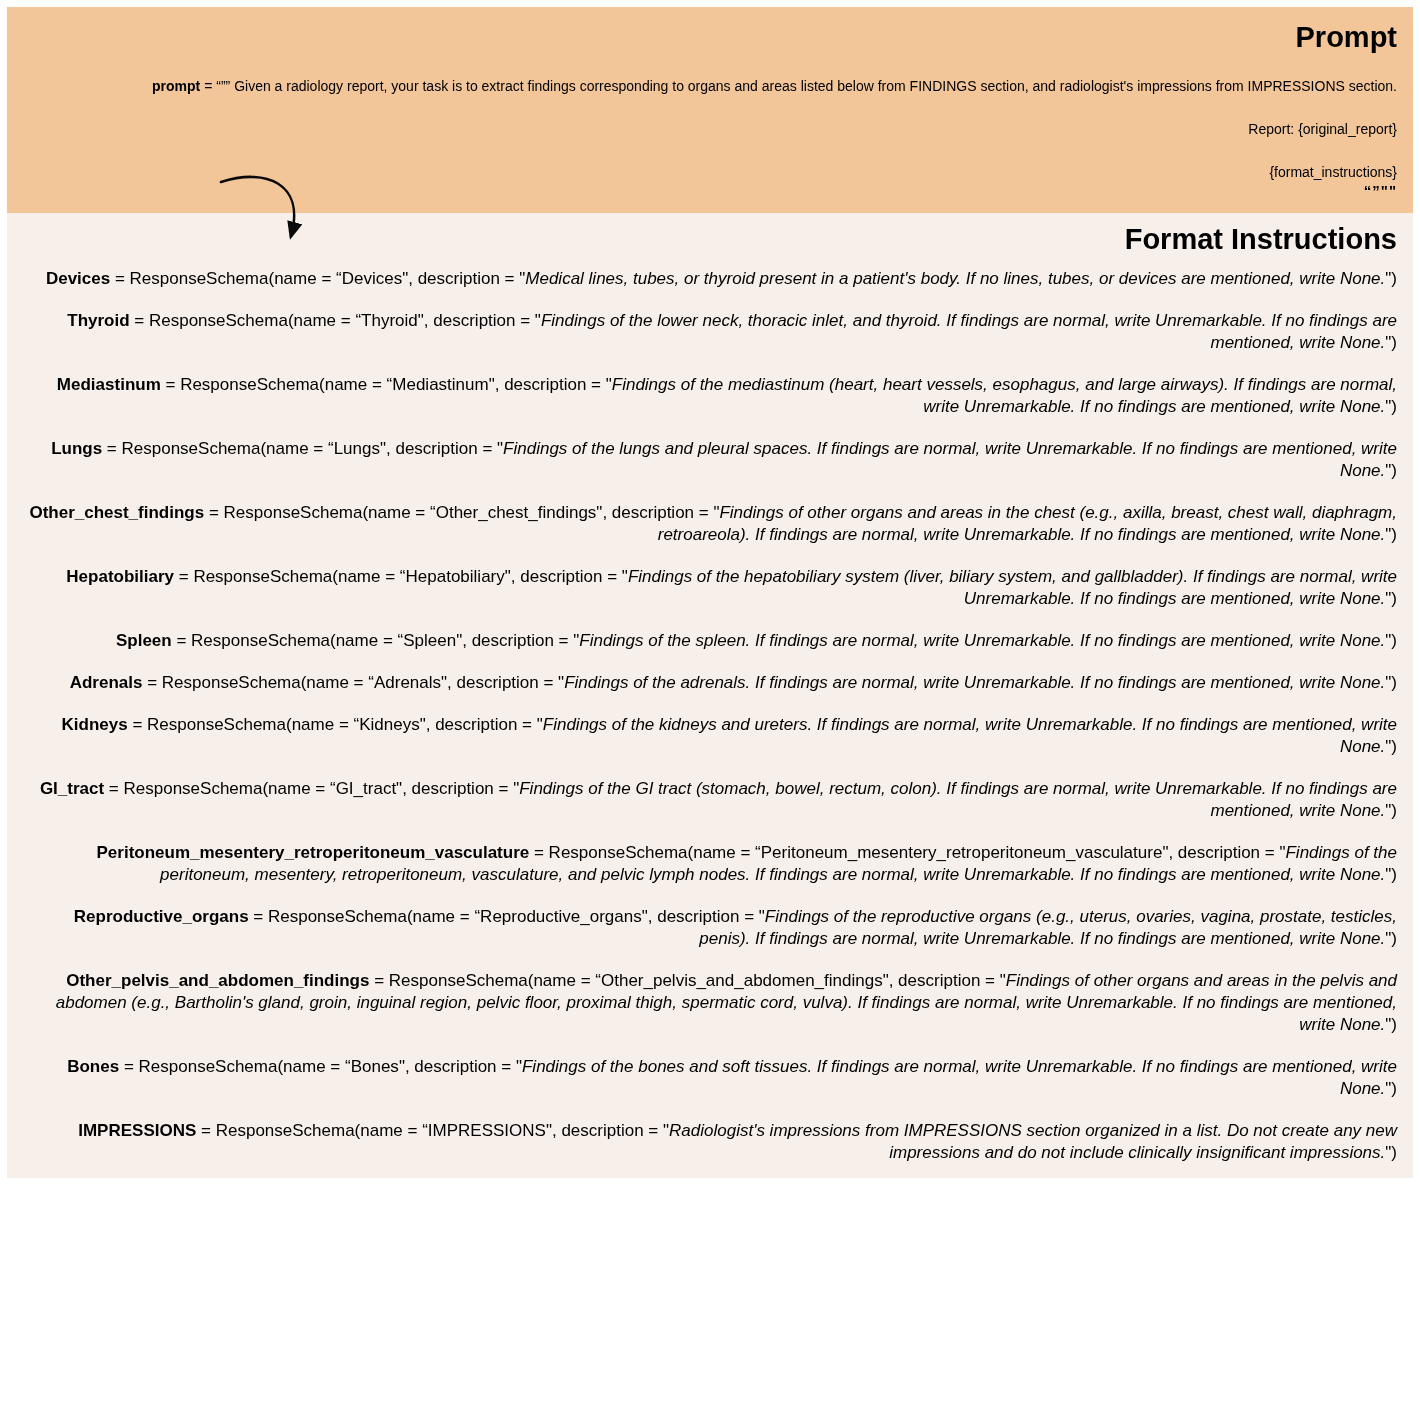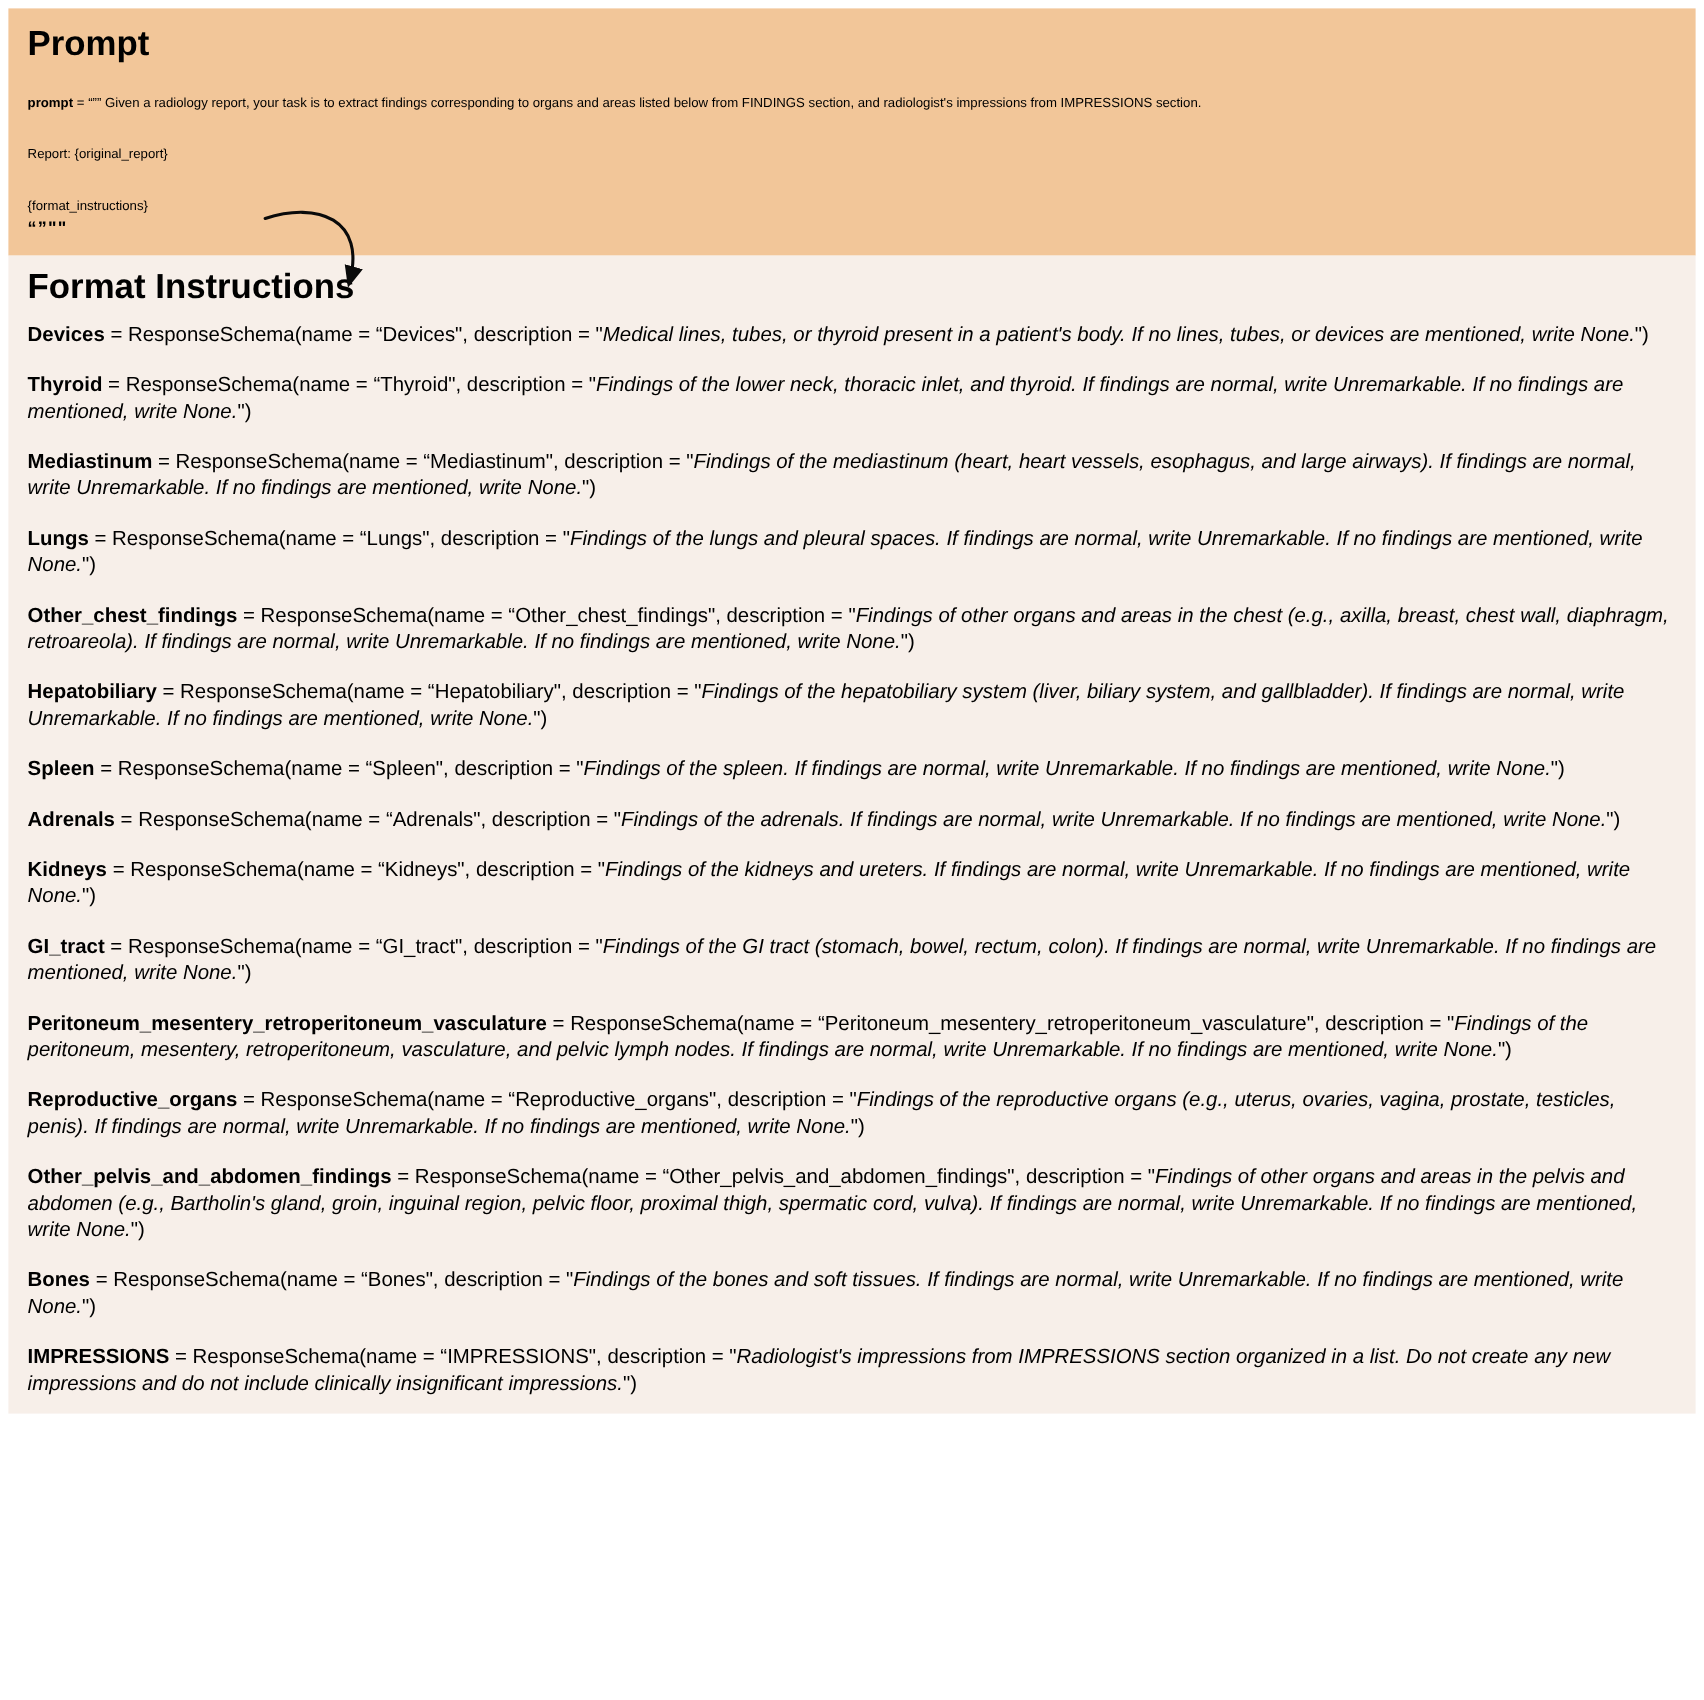--- a/index.html
+++ b/index.html
@@ -11,37 +11,38 @@
   }
   .page {
     position: relative;
     width: 1420px;
     min-height: 1417px;
     padding: 7px;
     background: #ffffff;
   }
   .prompt-box {
     background: #F2C699;
-    padding: 10px 16px 16px 16px;
+    padding: 10px 16px 16px 32px;
+    text-align: right;
   }
   .format-box {
     background: #F7EFE9;
     padding: 8px 16px 14px 16px;
   }
   h1.section-title {
     font-size: 29px;
     line-height: 33px;
     font-weight: 700;
     margin: 4px 0 0 0;
   }
   .format-box h1.section-title {
     margin: 2px 0 12px 0;
   }
   .line {
-    font-size: 11px;
+    font-size: 14px;
     line-height: 22px;
     margin: 21px 0 0 0;
   }
   .closing-quotes {
     font-size: 15px;
     line-height: 13px;
     margin: 1px 0 0 0;
     font-weight: 700;
     letter-spacing: 1px;
   }
@@ -80,21 +81,21 @@
 
     <p class="line"><b>prompt</b><span> = </span><span>“””</span> <span>Given a radiology report, your task is to extract findings corresponding to organs and areas listed below from FINDINGS section, and radiologist's impressions from IMPRESSIONS section.</span></p>
 
     <p class="line">Report: {original_report}</p>
 
     <p class="line">{format_instructions}</p>
 
     <p class="closing-quotes">“”""</p>
   </section>
 
-  <section class="format-box" style="background: rgb(247, 239, 233);">
+  <section class="format-box" style="background: rgb(247, 239, 233); text-align: right;">
     <h1 class="section-title">Format Instructions</h1>
     <div id="entries">
         <p class="entry"><b>Devices</b><span> = ResponseSchema(name = “</span><span>Devices</span><span>", description = "</span><i>Medical lines, tubes, or thyroid present in a patient's body. If no lines, tubes, or devices are mentioned, write None.</i><span>")</span></p>
         <p class="entry"><b>Thyroid</b><span> = ResponseSchema(name = “</span><span>Thyroid</span><span>", description = "</span><i>Findings of the lower neck, thoracic inlet, and thyroid. If findings are normal, write Unremarkable. If no findings are mentioned, write None.</i><span>")</span></p>
         <p class="entry"><b>Mediastinum</b><span> = ResponseSchema(name = “</span><span>Mediastinum</span><span>", description = "</span><i>Findings of the mediastinum (heart, heart vessels, esophagus, and large airways). If findings are normal, write Unremarkable. If no findings are mentioned, write None.</i><span>")</span></p>
         <p class="entry"><b>Lungs</b><span> = ResponseSchema(name = “</span><span>Lungs</span><span>", description = "</span><i>Findings of the lungs and pleural spaces. If findings are normal, write Unremarkable. If no findings are mentioned, write None.</i><span>")</span></p>
         <p class="entry"><b>Other_chest_findings</b><span> = ResponseSchema(name = “</span><span>Other_chest_findings</span><span>", description = "</span><i>Findings of other organs and areas in the chest (e.g., axilla, breast, chest wall, diaphragm, retroareola). If findings are normal, write Unremarkable. If no findings are mentioned, write None.</i><span>")</span></p>
         <p class="entry"><b>Hepatobiliary</b><span> = ResponseSchema(name = “</span><span>Hepatobiliary</span><span>", description = "</span><i>Findings of the hepatobiliary system (liver, biliary system, and gallbladder). If findings are normal, write Unremarkable. If no findings are mentioned, write None.</i><span>")</span></p>
         <p class="entry"><b>Spleen</b><span> = ResponseSchema(name = “</span><span>Spleen</span><span>", description = "</span><i>Findings of the spleen. If findings are normal, write Unremarkable. If no findings are mentioned, write None.</i><span>")</span></p>
         <p class="entry"><b>Adrenals</b><span> = ResponseSchema(name = “</span><span>Adrenals</span><span>", description = "</span><i>Findings of the adrenals. If findings are normal, write Unremarkable. If no findings are mentioned, write None.</i><span>")</span></p>

